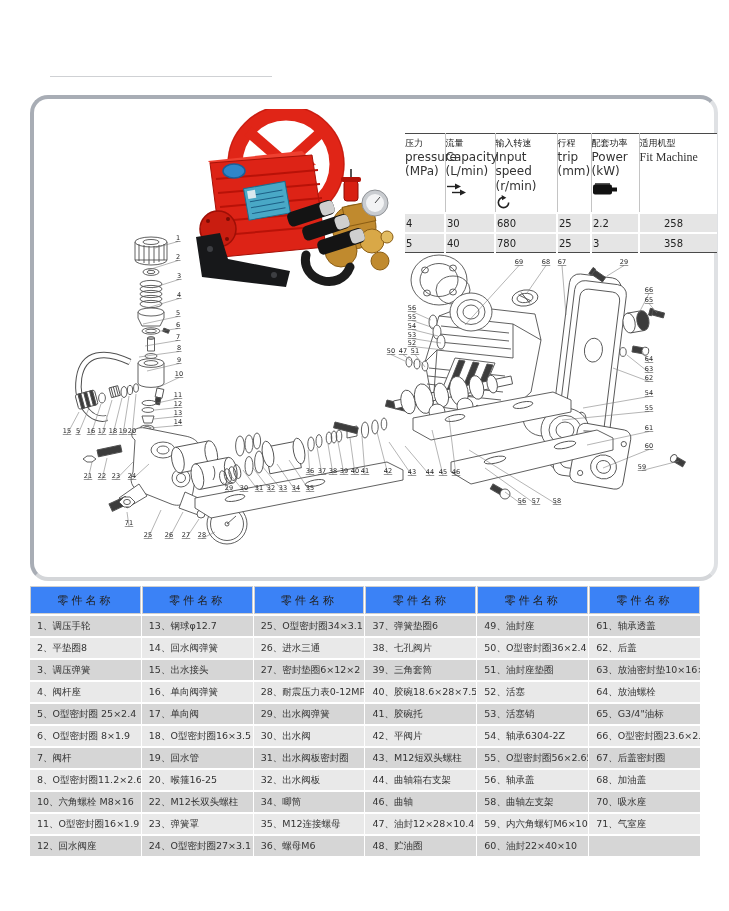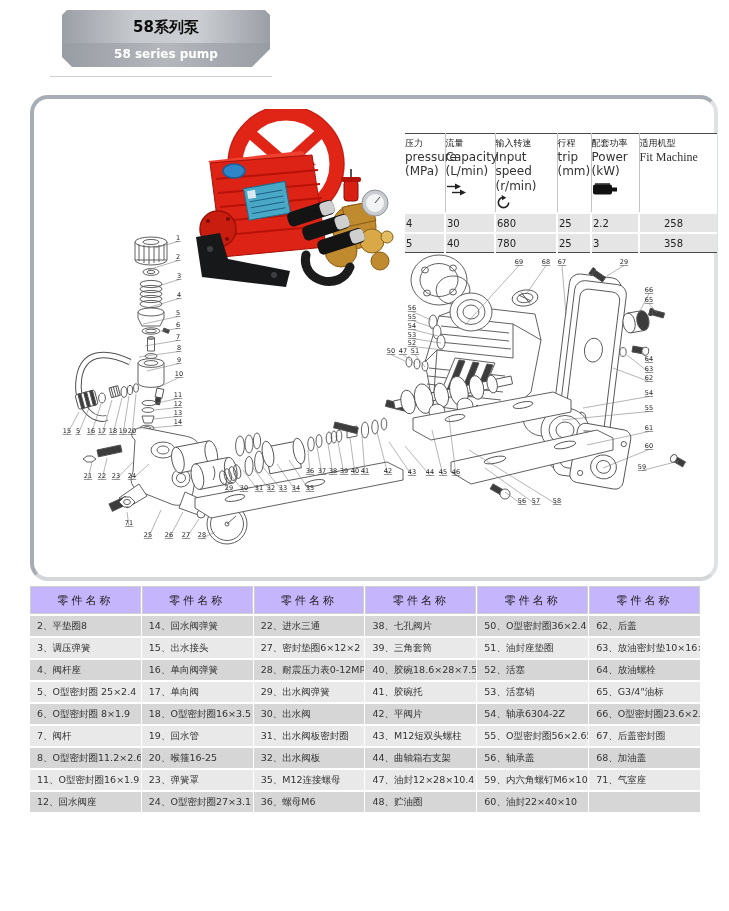--- a/index.html
+++ b/index.html
@@ -31,37 +31,33 @@
   .spec .cn{font-size:9px;color:#222;}
   .spec .en{font-size:12px;line-height:1.2;color:#333;}
   .spec tbody td{font-size:10px;height:16px;background:#e5e5e5;border-top:2px solid #fff;border-right:2px solid #fff;}
   .spec tbody td:last-child{border-right:none;padding-left:24px;}
   .spec tbody tr:last-child td{border-bottom:1.5px solid #4a4a4a;}
   .sicon{margin-top:2px;height:14px;}
 
   
   .parts{position:absolute;left:29px;top:584px;width:672px;border-collapse:separate;border-spacing:1px 2px;
         font-size:9.5px;color:#333;table-layout:fixed;}
-  .parts th{background:#c4b5fd;border:1px solid #cfcfcf;font-size:11px;font-weight:normal;height:24px;
+  .parts th{background:#3b82f6;border:1px solid #cfcfcf;font-size:11px;font-weight:normal;height:24px;
         letter-spacing:3px;color:#222;}
   .parts td{height:20px;padding:0 0 0 7px;background:#e9e9e9;overflow:hidden;white-space:nowrap;}
   .parts tbody tr:nth-child(odd) td{background:#d6d6d6;}
 
   
   .lbl{font-size:6.5px;fill:#222;}
 </style>
 </head>
 <body>
 
 <div class="page">
 
-  <div class="tab">
-    <div class="tab-top">58系列泵</div>
-    <div class="tab-bottom">58 series pump</div>
-  </div>
   <div class="header-rule"></div>
 
   <div class="panel">
 
     <svg class="diagram-svg" width="680" height="472" viewBox="0 0 680 472">
       <g stroke="#4f4f4f" stroke-width="0.9" fill="none" stroke-linejoin="round">
 
         <rect x="100" y="142" width="32" height="18" fill="#fff"></rect>
         <ellipse cx="116" cy="142" rx="16" ry="5" fill="#fff"></ellipse>
           <ellipse cx="116" cy="142" rx="8" ry="2.5"></ellipse>
@@ -669,23 +665,31 @@
           <th>零件名称</th>
           <th>零件名称</th>
           <th>零件名称</th>
           <th>零件名称</th>
           <th>零件名称</th>
           <th>零件名称</th>
         </tr>
       </thead>
     <tbody id="parts-body">
         <tr>
+          <td>1、调压手轮</td>
+          <td>13、钢球φ12.7</td>
+          <td>25、O型密封圈34×3.1</td>
+          <td>37、弹簧垫圈6</td>
+          <td>49、油封座</td>
+          <td>61、轴承透盖</td>
+        </tr>
+        <tr>
           <td>2、平垫圈8</td>
           <td>14、回水阀弹簧</td>
-          <td>22、进水三通</td>
+          <td>26、进水三通</td>
           <td>38、七孔阀片</td>
           <td>50、O型密封圈36×2.4</td>
           <td>62、后盖</td>
         </tr>
         <tr>
           <td>3、调压弹簧</td>
           <td>15、出水接头</td>
           <td>27、密封垫圈6×12×2</td>
           <td>39、三角套筒</td>
           <td>51、油封座垫圈</td>
@@ -725,20 +729,28 @@
         </tr>
         <tr>
           <td>8、O型密封圈11.2×2.65</td>
           <td>20、喉箍16-25</td>
           <td>32、出水阀板</td>
           <td>44、曲轴箱右支架</td>
           <td>56、轴承盖</td>
           <td>68、加油盖</td>
         </tr>
         <tr>
+          <td>10、六角螺栓 M8×16</td>
+          <td>22、M12长双头螺柱</td>
+          <td>34、唧筒</td>
+          <td>46、曲轴</td>
+          <td>58、曲轴左支架</td>
+          <td>70、吸水座</td>
+        </tr>
+        <tr>
           <td>11、O型密封圈16×1.9</td>
           <td>23、弹簧罩</td>
           <td>35、M12连接螺母</td>
           <td>47、油封12×28×10.4</td>
           <td>59、内六角螺钉M6×10</td>
           <td>71、气室座</td>
         </tr>
         <tr>
           <td>12、回水阀座</td>
           <td>24、O型密封圈27×3.1</td>

